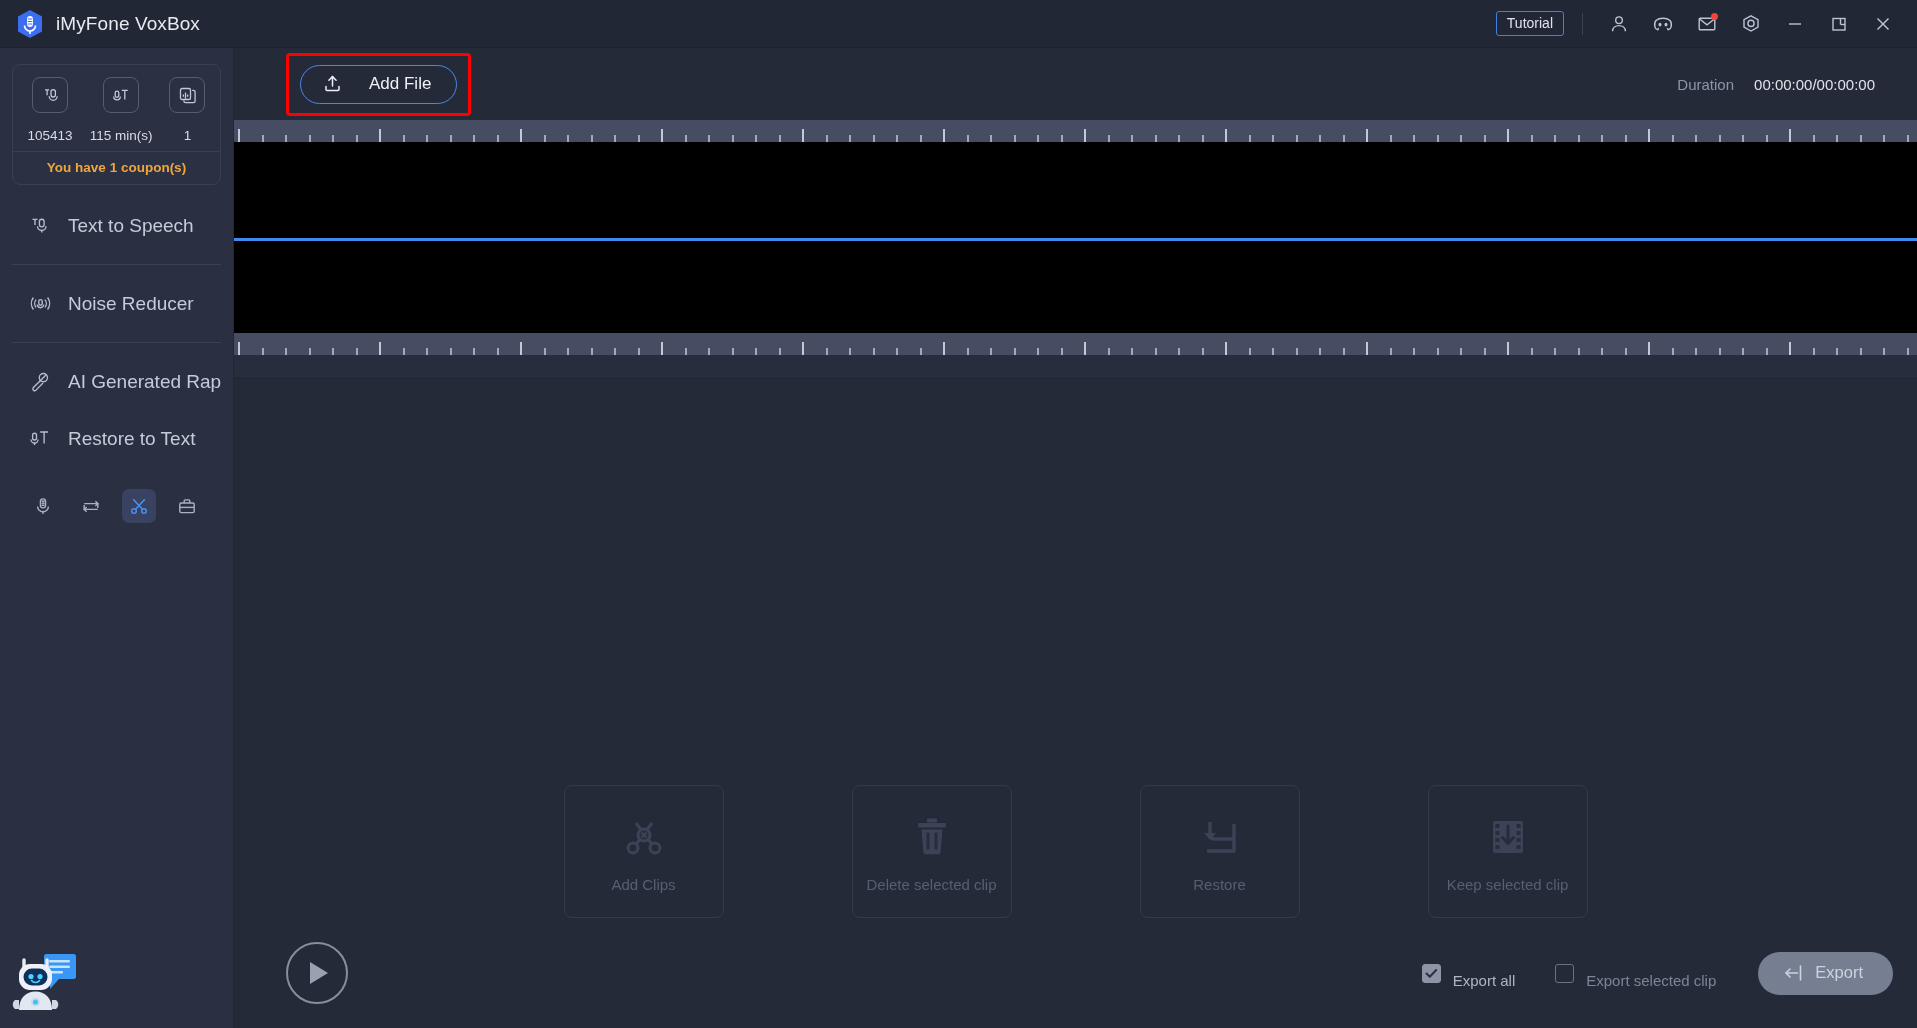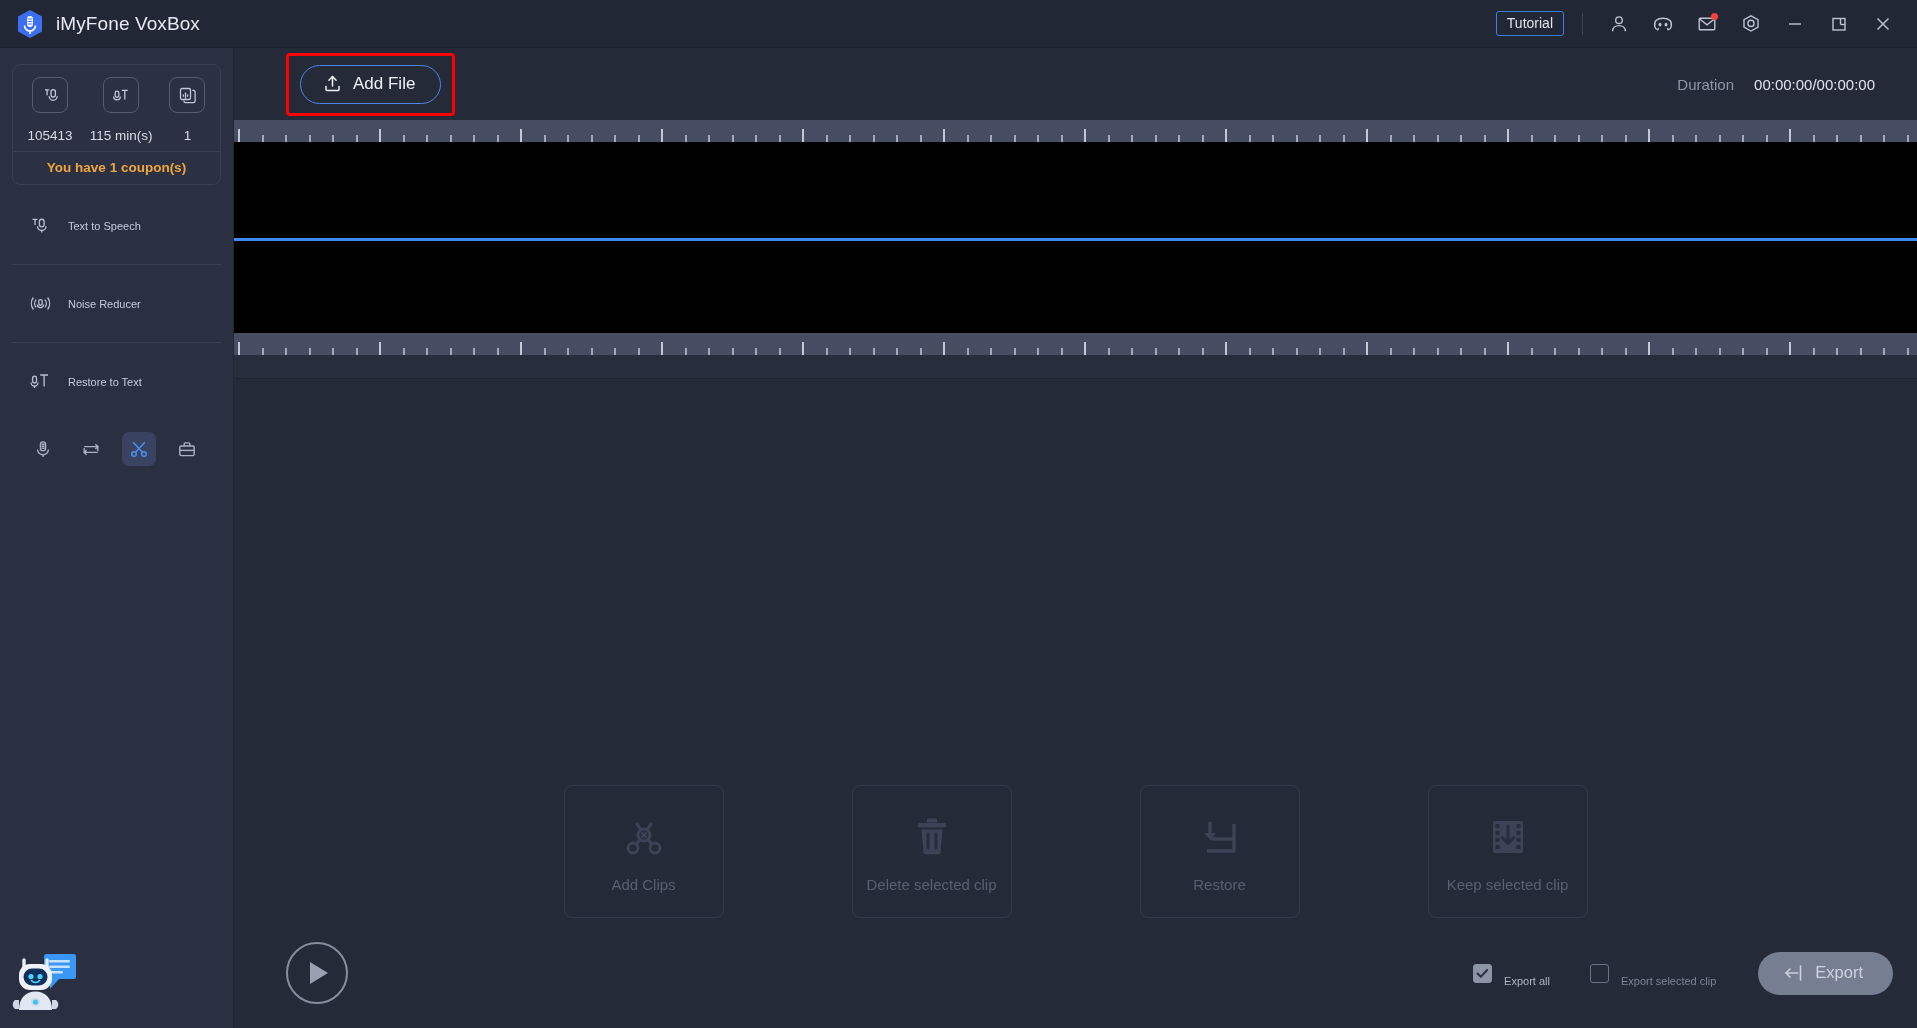--- a/index.html
+++ b/index.html
@@ -78,21 +78,21 @@
     border-top: 1px solid #394054; text-align: center;
     padding: 8px 4px 9px; font-size: 13.5px; font-weight: bold;
     color: #f0a63c; cursor: pointer;
   }
 
   .nav { margin-top: 12px; }
   .nav-sep { height: 1px; background: #394054; margin: 10px 12px; }
   .nav-item {
     display: flex; align-items: center; gap: 17px;
     padding: 0 0 0 30px; height: 57px; cursor: pointer;
-    color: #c5cbd8; font-size: 11px;
+    color: #c5cbd8; font-size: 19px;
   }
   .nav-ico { width: 21px; height: 21px; display: flex; align-items: center; justify-content: center; color: #b7bfcf; }
   .nav-ico svg { display: block; }
 
   .tool-row {
     display: flex; align-items: center; gap: 14px;
     padding: 16px 0 0 26px; margin-top: 6px;
   }
   .tool-btn {
     width: 34px; height: 34px; border-radius: 7px;
@@ -111,21 +111,21 @@
 
   .toolbar {
     height: 72px; flex: 0 0 72px; display: flex; align-items: center;
     padding: 0 24px 0 0; background: #252a38; position: relative;
   }
   .addfile-wrap {
     position: relative; margin-left: 52px;
     border: 3px solid #ff0000; border-radius: 4px; padding: 9px 11px;
   }
   .addfile-btn {
-    display: flex; align-items: center; gap: 11px;
+    display: flex; align-items: center; gap: 27px;
     border: 1px solid #4a86e8; border-radius: 22px;
     background: transparent; color: #eef1f7;
     font-size: 17px; padding: 8px 25px 9px 22px; cursor: pointer;
     white-space: nowrap;
   }
   .addfile-btn svg { display: block; }
   .toolbar-spacer { flex: 1; }
   .duration-wrap { display: flex; align-items: center; gap: 20px; padding-right: 18px; }
   .duration-label { font-size: 15px; color: #8d95a8; }
   .duration-value { font-size: 15px; color: #dfe3ec; }
@@ -176,21 +176,21 @@
   .play-btn svg { display: block; margin-left: 4px; }
   .footer-spacer { flex: 1; }
   .export-opts { display: flex; align-items: center; gap: 40px; margin-right: 42px; }
   .chk-row { display: flex; align-items: center; gap: 12px; cursor: pointer; }
   .chk {
     width: 19px; height: 19px; border-radius: 3px;
     border: 1.5px solid #6a7288; display: flex; align-items: center; justify-content: center;
   }
   .chk.checked { background: #8d94a6; border-color: #8d94a6; }
   .chk svg { display: block; }
-  .chk-label { font-size: 11px; color: #aeb5c4; white-space: nowrap; margin-top: 15px; }
+  .chk-label { font-size: 15px; color: #aeb5c4; white-space: nowrap; margin-top: 15px; }
   .chk-label.dim { color: #7d8497; }
   .export-btn {
     display: flex; align-items: center; gap: 12px;
     background: #767e92; border: none; border-radius: 22px;
     color: #cdd2de; font-size: 16.5px; padding: 11px 30px 12px 24px;
     cursor: pointer; white-space: nowrap;
   }
   .export-btn svg { display: block; }
 </style>
 </head>
@@ -340,20 +340,30 @@
               <path d="M6.1 6.6a6 6 0 0 0 0 7.8M14.9 6.6a6 6 0 0 1 0 7.8"></path>
               <rect x="8.8" y="6.6" width="3.4" height="5.6" rx="1.7"></rect>
               <path d="M7.4 11.6a3.1 3.1 0 0 0 6.2 0"></path>
             </svg>
           </span>
           <span>Noise Reducer</span>
         </div>
 
         <div class="nav-sep"></div>
 
+        <div class="nav-item">
+          <span class="nav-ico">
+            <svg width="21" height="21" viewBox="0 0 21 21" fill="none" stroke="currentColor" stroke-width="1.35">
+              <circle cx="13.4" cy="6.6" r="4.1"></circle>
+              <path d="M10.5 9.5 L3.4 16.6a1.8 1.8 0 0 0 2.6 2.5l7-7.1"></path>
+              <path d="M16.4 3.6 L9.8 10.2"></path>
+            </svg>
+          </span>
+          <span>AI Generated Rap</span>
+        </div>
 
         <div class="nav-item">
           <span class="nav-ico">
             <svg width="21" height="21" viewBox="0 0 21 21" fill="none" stroke="currentColor" stroke-width="1.35">
               <rect x="2.6" y="5.2" width="3.9" height="6.8" rx="1.95"></rect>
               <path d="M1 11.4a3.55 3.55 0 0 0 7.1 0"></path>
               <path d="M4.55 15v2.1"></path>
               <path d="M10.2 4h7.8M14.1 4v11.6"></path>
             </svg>
           </span>

